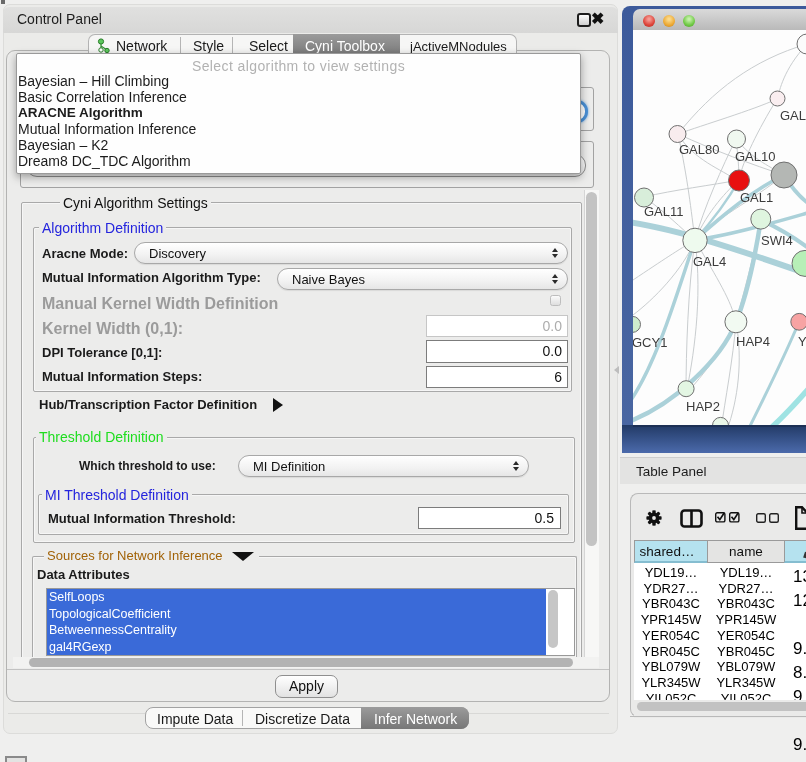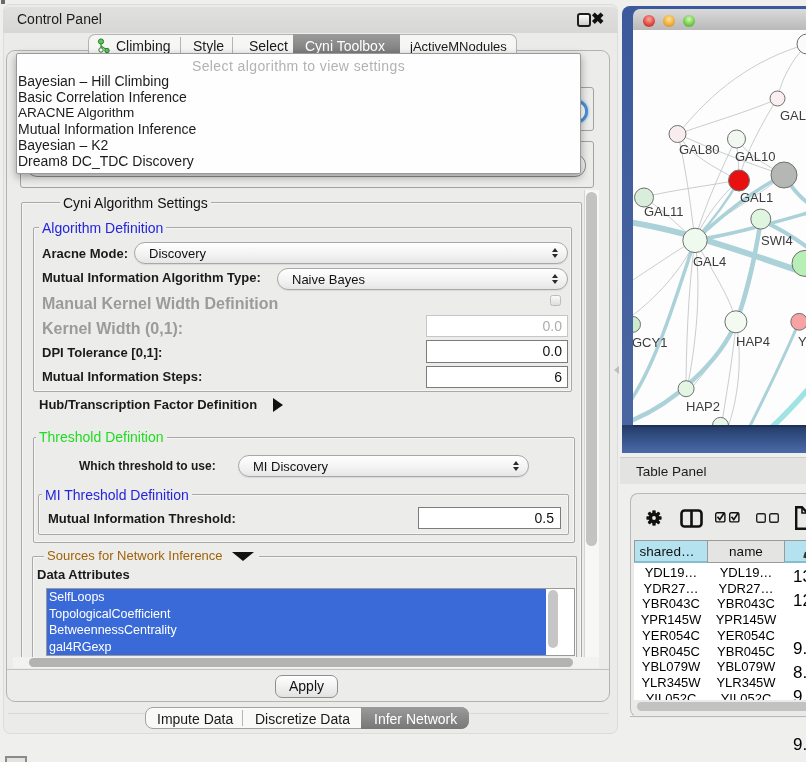--- a/index.html
+++ b/index.html
@@ -1,19 +1,19 @@
 <!DOCTYPE html>
 <html><head>
 <meta charset="utf-8">
 <style>
   html,body{margin:0;padding:0;}
   body{width:806px;height:762px;position:relative;overflow:hidden;
        background:#efefee;font-family:"Liberation Sans",sans-serif;}
   .abs{position:absolute;}
-  .b{font-weight:normal;}
+  .b{font-weight:bold;}
   .lbl{position:absolute;font-size:13px;color:#1a1a1a;font-weight:bold;white-space:nowrap;}
   .glbl{position:absolute;font-size:16px;color:#9b9b9b;font-weight:bold;white-space:nowrap;}
   .combo{position:absolute;background:linear-gradient(#ffffff,#f2f2f2 60%,#e6e6e6);
          border:1px solid #a8a8a8;border-radius:11px;font-size:13px;color:#111;
          box-shadow:0 1px 1px rgba(0,0,0,0.08);}
   .combo .tx{position:absolute;left:14px;top:0;bottom:0;display:flex;align-items:center;}
   .arrows{position:absolute;right:7px;top:50%;margin-top:-6px;width:8px;height:12px;}
   .arrows .up{position:absolute;left:0;top:1px;width:0;height:0;
       border-left:3.5px solid transparent;border-right:3.5px solid transparent;
       border-bottom:4.5px solid #2a2a2a;}
@@ -48,21 +48,21 @@
 <div class="sep" style="left:232px;top:37px;height:17px;"></div>
 <div class="abs" style="left:293px;top:34px;width:107px;height:23px;background:linear-gradient(#9b9b9b,#777777);"></div>
 
 <svg class="abs" style="left:97px;top:38px;" width="13" height="16" viewBox="0 0 13 16">
   <line x1="4" y1="4" x2="4" y2="12" stroke="#2f8f2f" stroke-width="1.2"></line>
   <line x1="4" y1="8" x2="10" y2="12" stroke="#2f8f2f" stroke-width="1.2"></line>
   <circle cx="4" cy="3.5" r="2.6" fill="#5cc75c" stroke="#2a7d2a"></circle>
   <circle cx="4" cy="12" r="2.2" fill="#fff" stroke="#2a7d2a"></circle>
   <circle cx="10" cy="12.5" r="2.2" fill="#5cc75c" stroke="#2a7d2a"></circle>
 </svg>
-<div class="tabtx" style="left:116px;top:38px;">Climbing</div>
+<div class="tabtx" style="left:116px;top:38px;">Network</div>
 <div class="tabtx" style="left:193px;top:38px;">Style</div>
 <div class="tabtx" style="left:249px;top:38px;">Select</div>
 <div class="tabtx" style="left:305px;top:38px;color:#ffffff;">Cyni Toolbox</div>
 <div class="tabtx" style="left:410px;top:39px;font-size:13px;">jActiveMNodules</div>
 
 <div class="abs" style="left:20px;top:87px;width:574px;height:44px;border:1px solid #a2a2a2;border-radius:3px;box-sizing:border-box;"></div>
 <div class="abs" style="left:20px;top:141px;width:574px;height:47px;border:1px solid #a2a2a2;border-radius:3px;box-sizing:border-box;"></div>
 
 <div class="abs" style="left:450px;top:100px;width:138px;height:23px;background:#fff;border:3px solid #4a8fd4;border-radius:11px;box-shadow:0 0 3px #6aa6e0;box-sizing:border-box;"></div>
 
@@ -108,21 +108,21 @@
 <div class="field" style="left:426px;top:366px;width:142px;height:22px;border:1px solid #7c7c7c;box-sizing:border-box;line-height:20px;padding-right:5px;">6</div>
 
 <div class="lbl" style="left:39px;top:397px;">Hub/Transcription Factor Definition</div>
 <div class="abs" style="left:273px;top:398px;width:0;height:0;border-top:7px solid transparent;border-bottom:7px solid transparent;border-left:10px solid #111;"></div>
 
 <div class="group" style="left:33px;top:437px;width:540px;height:104px;"></div>
 <div class="gtitle" style="left:36px;top:429px;color:#1edd1e;font-size:14px;">Threshold Definition</div>
 
 <div class="lbl" style="left:79px;top:459px;font-size:12px;">Which threshold to use:</div>
 <div class="combo" style="left:238px;top:455px;width:289px;height:20px;">
-    <span class="tx">MI Discovery</span>
+    <span class="tx">MI Definition</span>
     <span class="arrows">
       <span class="up"></span>
       <span class="dn"></span>
     </span>
   </div>
 
 <div class="group" style="left:38px;top:494px;width:529px;height:39px;"></div>
 <div class="gtitle" style="left:42px;top:487px;color:#2424dd;font-size:14px;">MI Threshold Definition</div>
 <div class="lbl" style="left:48px;top:511px;">Mutual Information Threshold:</div>
 <div class="field" style="left:418px;top:507px;width:143px;height:22px;border:1px solid #7c7c7c;box-sizing:border-box;line-height:20px;padding-right:6px;">0.5</div>
@@ -155,21 +155,21 @@
 
 <div class="abs" style="left:5px;top:756px;width:18px;height:10px;background:#e3e3e2;border:2px solid #8a8a8a;"></div>
 
 <div class="abs" style="left:16px;top:53px;width:565px;height:121px;background:#fefefe;border:1px solid #9a9a9a;border-radius:2px;box-shadow:0 3px 9px rgba(0,0,0,0.35);box-sizing:border-box;"></div>
 <div class="abs" style="left:16px;top:58px;width:565px;text-align:center;font-size:14px;letter-spacing:0.4px;color:#b2b2b2;">Select algorithm to view settings</div>
 <div class="popitem" style="top:73px;">Bayesian – Hill Climbing</div>
 <div class="popitem" style="top:89px;">Basic Correlation Inference</div>
 <div class="popitem b" style="top:105px;font-size:13.5px;">ARACNE Algorithm</div>
 <div class="popitem" style="top:121px;">Mutual Information Inference</div>
 <div class="popitem" style="top:137px;">Bayesian – K2</div>
-<div class="popitem" style="top:153px;">Dream8 DC_TDC Discovery</div>
+<div class="popitem" style="top:153px;">Dream8 DC_TDC Algorithm</div>
 
 <div class="abs" style="left:614px;top:366px;width:0;height:0;border-top:4px solid transparent;border-bottom:4px solid transparent;border-right:5px solid #bdbdbd;"></div>
 
 <div class="abs" style="left:622px;top:6px;width:184px;height:447px;background:linear-gradient(#3c5a9b,#4a67a2);border-radius:8px 0 0 0;"></div>
 <div class="abs" style="left:633px;top:9px;width:173px;height:21px;background:linear-gradient(#dadada,#b9b9b9);border-bottom:1px solid #8e8e8e;border-radius:7px 0 0 0;"></div>
 <div class="abs" style="left:643px;top:15px;width:12px;height:12px;border-radius:50%;background:radial-gradient(circle at 50% 35%,#f59a93 10%,#dd4338 60%,#b03028);"></div>
 <div class="abs" style="left:663px;top:15px;width:12px;height:12px;border-radius:50%;background:radial-gradient(circle at 50% 35%,#fad98a 10%,#eda933 60%,#c07f1f);"></div>
 <div class="abs" style="left:683px;top:15px;width:12px;height:12px;border-radius:50%;background:radial-gradient(circle at 50% 35%,#c4f0a8 10%,#6fc944 60%,#4f9c2c);"></div>
 <div class="abs" style="left:622px;top:425px;width:184px;height:28px;background:linear-gradient(#223a66,#4b6aab);"></div>
 <div class="abs" style="left:633px;top:425px;width:173px;height:2px;background:#1d3055;"></div>

